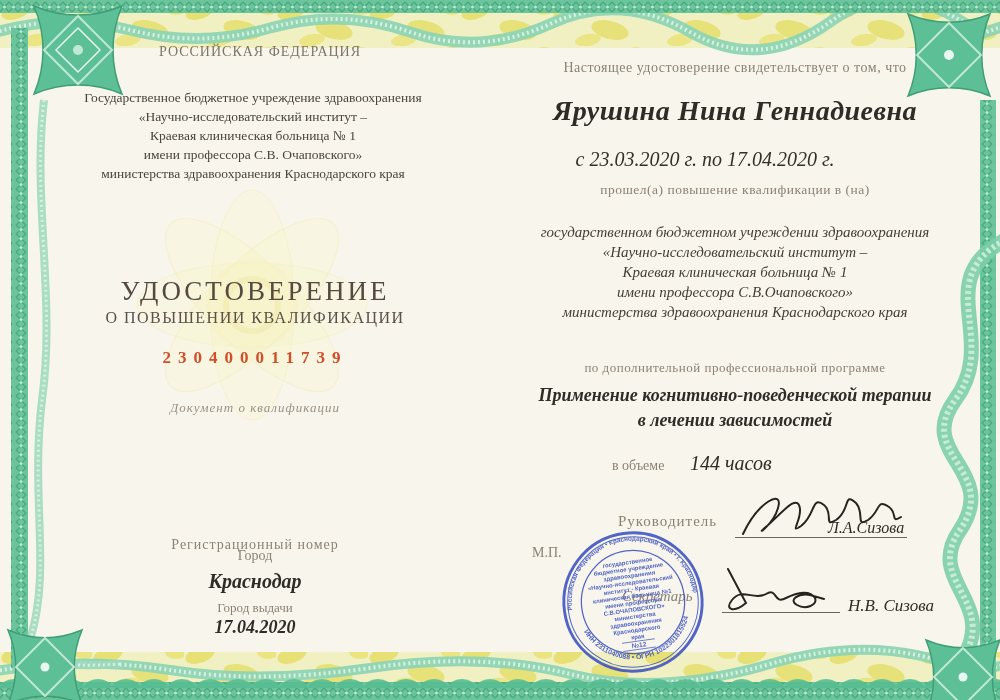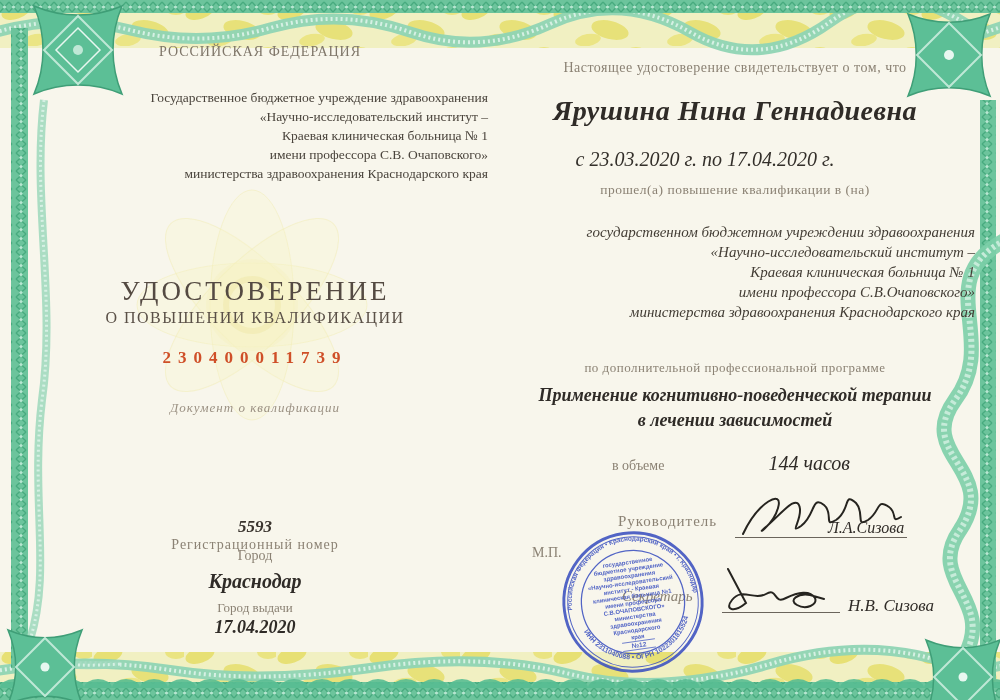--- a/index.html
+++ b/index.html
@@ -6,21 +6,21 @@
   body{font-family:"Liberation Serif","DejaVu Serif",serif;}
   .cert{position:relative;width:1000px;height:700px;background:#f8f6ec;overflow:hidden;}
   .abs{position:absolute;}
   .c{text-align:center;}
   .gray{color:#8b8274;}
   .dark{color:#3a342e;}
   .bi{font-weight:bold;font-style:italic;}
   .it{font-style:italic;}
   .bg-svg{position:absolute;left:0;top:0;z-index:0;}
   .txt{z-index:3;}
-  .issuer-line,.inst-line{line-height:19px;text-align:right;}
+  .issuer-line,.inst-line{line-height:19px;}
   .inst-line{line-height:20px;font-style:italic;}
   .stamp-wrap{z-index:4;transform:rotate(-8deg);opacity:0.88;}
   .sig-svg{z-index:5;}
   .behind-stamp{z-index:2;}
 </style>
 </head>
 <body>
 
 <div class="cert">
 
@@ -119,21 +119,20 @@
   </div>
 
   <div class="abs txt c" style="left:30px;top:276px;width:450px;font-size:27px;letter-spacing:3px;color:#544a42;">УДОСТОВЕРЕНИЕ</div>
   <div class="abs txt c" style="left:30px;top:309px;width:450px;font-size:16px;letter-spacing:1.5px;color:#5a5047;">О ПОВЫШЕНИИ КВАЛИФИКАЦИИ</div>
 
   <div class="abs txt c" style="left:30px;top:348px;width:450px;font-size:17px;font-weight:bold;letter-spacing:7px;color:#cf4f28;">230400011739</div>
 
   <div class="abs txt c it" style="left:30px;top:400px;width:450px;font-size:13px;letter-spacing:1px;color:#9b9183;">Документ о квалификации</div>
 
   <div class="abs txt c gray" style="left:30px;top:494px;width:450px;font-size:14px;letter-spacing:1px;margin-top:43px;">Регистрационный номер</div>
-  <div class="abs txt c bi dark" style="left:30px;top:517px;width:450px;font-size:17px;">5593</div>
 
   <div class="abs txt c gray" style="left:30px;top:548px;width:450px;font-size:14px;">Город</div>
   <div class="abs txt c bi" style="left:30px;top:570px;width:450px;font-size:20px;color:#2f2b27;">Краснодар</div>
 
   <div class="abs txt c gray" style="left:30px;top:600px;width:450px;font-size:13px;">Город выдачи</div>
   <div class="abs txt c bi" style="left:30px;top:617px;width:450px;font-size:18px;color:#2f2b27;">17.04.2020</div>
 
   <div class="abs txt c gray" style="left:510px;top:60px;width:450px;font-size:14px;letter-spacing:0.5px;">Настоящее удостоверение свидетельствует о том, что</div>
 
   <div class="abs txt c bi" style="left:500px;top:95px;width:470px;font-size:28px;color:#2f2b27;letter-spacing:0.5px;">Ярушина Нина Геннадиевна</div>
@@ -149,21 +148,21 @@
     <div class="inst-line">имени профессора С.В.Очаповского»</div>
     <div class="inst-line">министерства здравоохранения Краснодарского края</div>
   </div>
 
   <div class="abs txt c gray" style="left:510px;top:360px;width:450px;font-size:13px;letter-spacing:0.5px;">по дополнительной профессиональной программе</div>
 
   <div class="abs txt c bi" style="left:495px;top:410px;width:480px;font-size:18px;color:#2f2b27;">в лечении зависимостей</div>
   <div class="abs txt c bi" style="left:495px;top:385px;width:480px;font-size:18px;color:#2f2b27;">Применение когнитивно-поведенческой терапии</div>
 
   <div class="abs txt gray" style="left:612px;top:458px;font-size:14px;">в объеме</div>
-  <div class="abs txt it" style="left:690px;top:452px;width:160px;text-align:right;font-size:20px;color:#2f2b27;">144 часов</div>
+  <div class="abs txt it" style="left:690px;top:452px;width:160px;text-align:left;font-size:20px;color:#2f2b27;">144 часов</div>
 
   <div class="abs txt gray behind-stamp" style="left:618px;top:513px;font-size:15px;letter-spacing:1px;">Руководитель</div>
   <div class="abs" style="left:735px;top:537px;width:172px;border-bottom:1px solid #6b655c;z-index:3;"></div>
   <svg class="abs sig-svg" style="left:738px;top:484px;" width="185" height="58" viewBox="0 0 185 58">
     <path d="M5,50 C20,18 46,4 40,24 C35,42 14,54 29,42 C44,29 60,8 62,25 C63,38 51,50 63,42 C78,31 73,11 86,21 C96,29 85,44 98,36 C113,26 105,7 118,19 C127,29 117,44 130,36 C143,27 138,14 151,23 C160,29 152,40 163,33" fill="none" stroke="#26241f" stroke-width="2" stroke-linecap="round"></path>
   </svg>
   <div class="abs txt it" style="left:828px;top:519px;font-size:16px;color:#2f2b27;z-index:3;">Л.А.Сизова</div>
 
   <div class="abs txt gray behind-stamp" style="left:532px;top:545px;font-size:14px;">М.П.</div>
 

